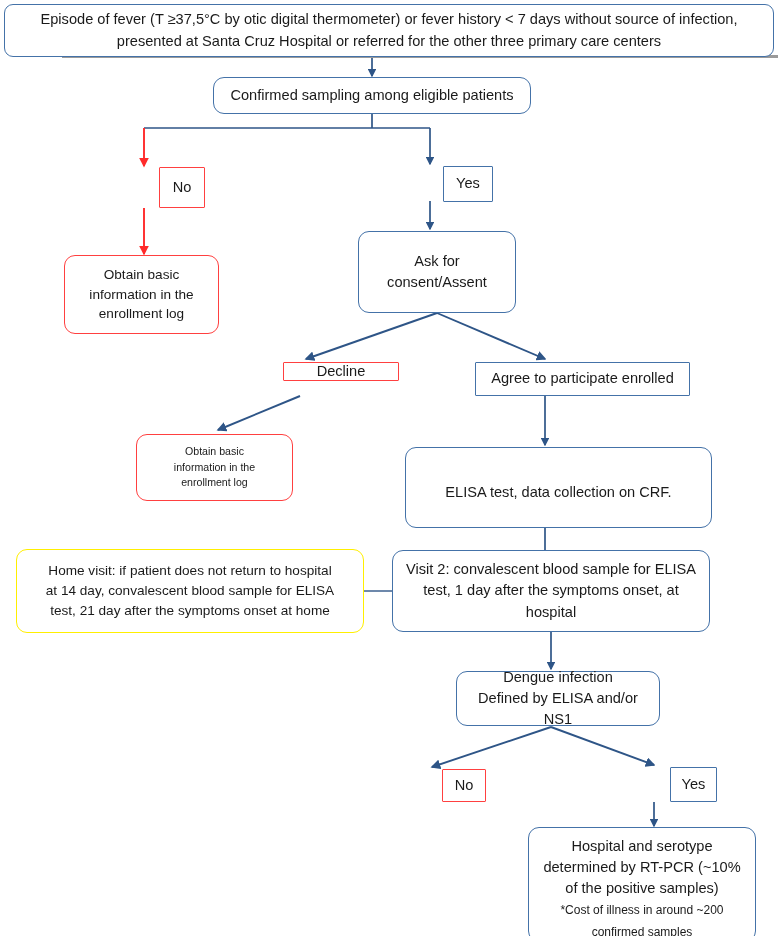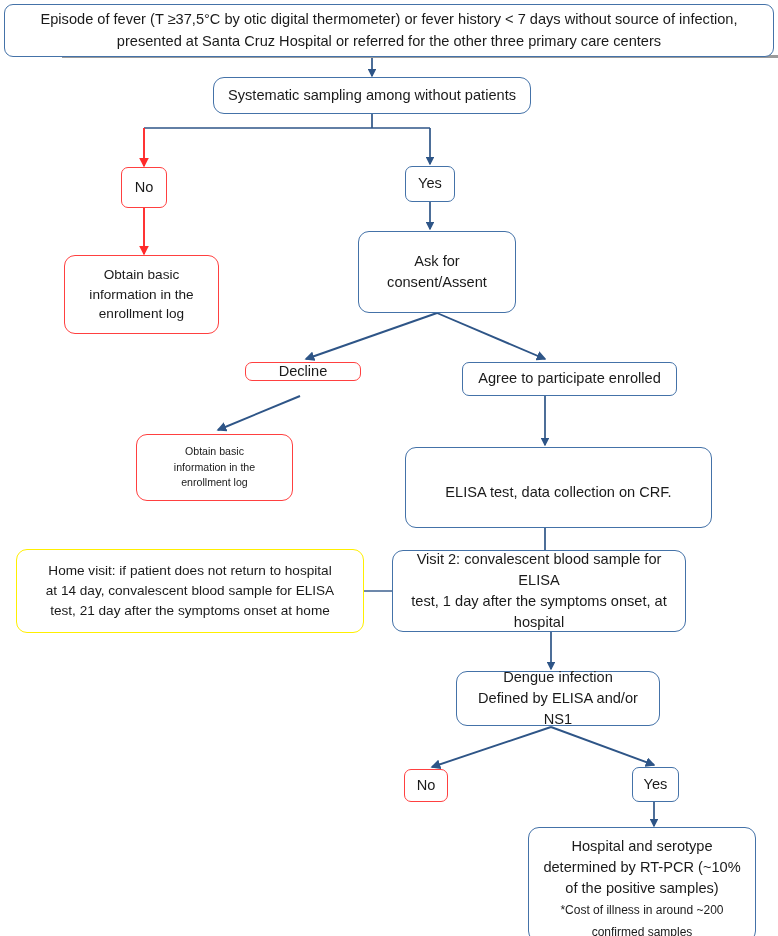--- a/index.html
+++ b/index.html
@@ -34,21 +34,21 @@
   }
   .node.red {
     border-color: #ff4040;
     border-width: 1.6px;
   }
   .node.yellow {
     border-color: #ffef00;
     border-width: 1.8px;
     text-align: center;
   }
-  .node.small-radius { border-radius: 7px; }
+  .node.small-radius { border-radius: 1px; margin-left: 38px; }
   .node .txt { display: block; width: 100%; }
   .fs15 { font-size: 14.6px; }
   .fs14 { font-size: 13.6px; }
   .fs13 { font-size: 12px; }
   .fs11 { font-size: 10.6px; }
   svg.edges {
     position: absolute;
     left: 0;
     top: 0;
     width: 778px;
@@ -142,21 +142,21 @@
   <div class="shadowbar" style="left:62px; top:55px; width:1290px; max-width:1290px;"></div>
 
   <div class="node fs15" style="left:4px; top:4px; width:770px; height:53px; border-radius:9px;">
     <span class="txt">
       <span>Episode of fever (T ≥37,5°C by otic digital thermometer) or fever history &lt; 7 days without source of infection,</span><br>
       <span>presented at Santa Cruz Hospital or referred for the other three primary care centers</span>
     </span>
   </div>
 
   <div class="node fs15" style="left:213px; top:77px; width:318px; height:37px;">
-    <span class="txt">Systematic sampling among without patients</span>
+    <span class="txt">Confirmed sampling among eligible patients</span>
   </div>
 
   <div class="node red fs15 small-radius" style="left:121px; top:167px; width:46px; height:41px;">
     <span class="txt">No</span>
   </div>
 
   <div class="node fs15 small-radius" style="left:405px; top:166px; width:50px; height:36px;">
     <span class="txt">Yes</span>
   </div>
 
@@ -172,21 +172,21 @@
     <span class="txt">
       <span>Ask for</span><br>
       <span>consent/Assent</span>
     </span>
   </div>
 
   <div class="node red fs15 small-radius" style="left:245px; top:362px; width:116px; height:19px;">
     <span class="txt">Decline</span>
   </div>
 
-  <div class="node fs15 small-radius" style="left:462px; top:362px; width:215px; height:34px;">
+  <div class="node fs15 small-radius" style="left:437px; top:362px; width:215px; height:34px;">
     <span class="txt">Agree to participate enrolled</span>
   </div>
 
   <div class="node red fs11" style="left:136px; top:434px; width:157px; height:67px;">
     <span class="txt">
       <span>Obtain basic</span><br>
       <span>information in the</span><br>
       <span>enrollment log</span>
     </span>
   </div>
@@ -199,21 +199,21 @@
   </div>
 
   <div class="node yellow fs14" style="left:16px; top:549px; width:348px; height:84px;">
     <span class="txt">
       <span>Home visit:  if patient does not return to hospital</span><br>
       <span>at 14 day, convalescent blood sample for ELISA</span><br>
       <span>test, 21 day after the symptoms onset at home</span>
     </span>
   </div>
 
-  <div class="node fs15" style="left:392px; top:550px; width:294px; height:82px;">
+  <div class="node fs15" style="left:392px; top:550px; width:318px; height:82px;">
     <span class="txt">
       <span>Visit 2: convalescent blood sample for ELISA</span><br>
       <span>test, 1 day after the symptoms onset, at</span><br>
       <span>hospital</span>
     </span>
   </div>
 
   <div class="node fs15" style="left:456px; top:671px; width:204px; height:55px;align-items:center;">
     <span class="txt">
       <span>Dengue infection</span><br>

